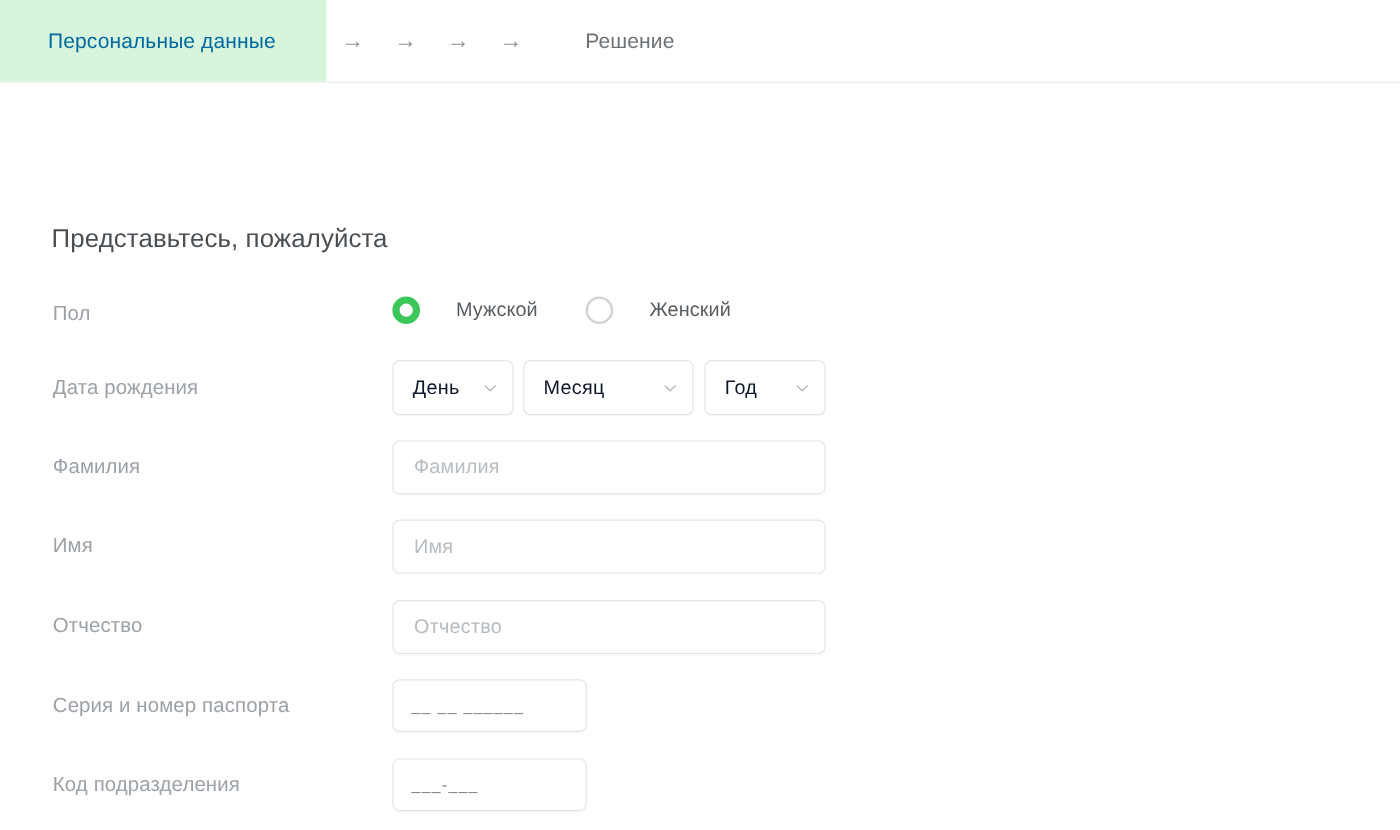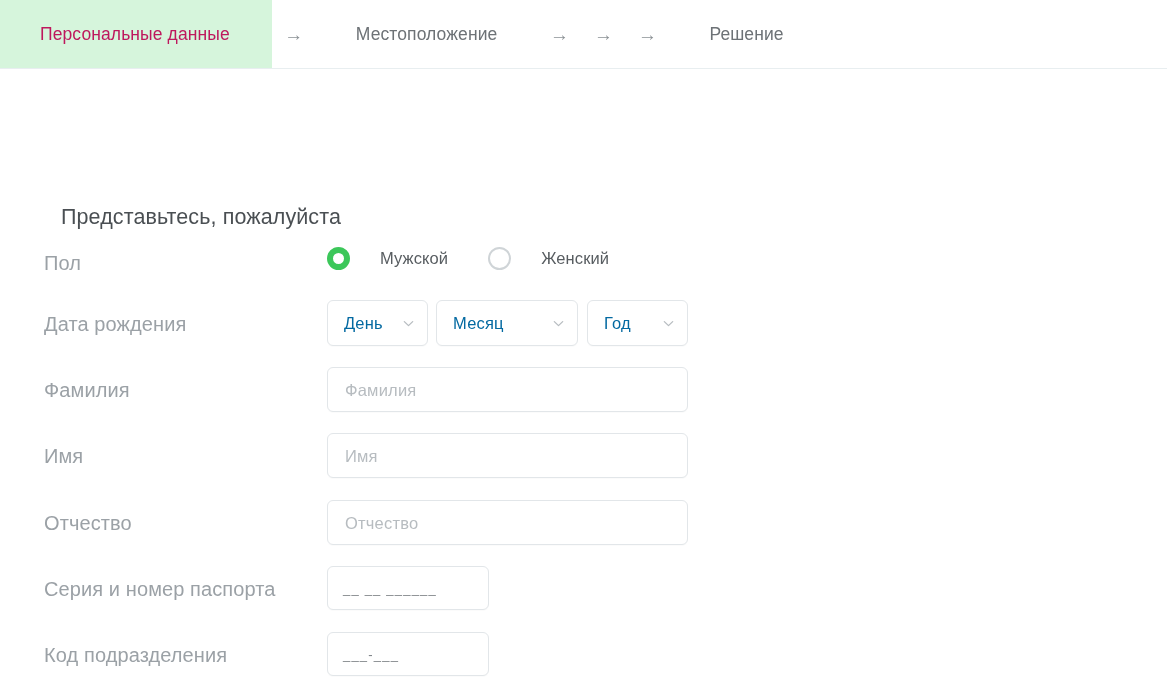--- a/index.html
+++ b/index.html
@@ -42,21 +42,21 @@
   .step-label {
     display: flex;
     align-items: center;
     height: 68px;
     padding: 0 40px;
   }
   .step.active {
     background: #d6f5dc;
   }
   .step.active .step-label {
-    color: #be185d;
+    color: #0369a1;
     padding: 0 42px 0 40px;
   }
   .step-arrow {
     display: flex;
     align-items: center;
     justify-content: center;
     height: 68px;
     width: 44px;
     color: #8b9195;
     font-size: 19px;
@@ -69,33 +69,33 @@
     padding: 0;
   }
   #page-title {
     position: absolute;
     left: 43px;
     top: 118px;
     font-size: 21.5px;
     color: #4a4f53;
     font-weight: normal;
     letter-spacing: 0.1px;
-    margin: 18px;
+    margin: 0;
   }
 
   .form-row {
     position: absolute;
     left: 0;
     width: 100%;
     height: 0;
   }
   .row-label {
     position: absolute;
     left: 44px;
-    font-size: 20px;
+    font-size: 17px;
     color: #9ba1a6;
     letter-spacing: 0.1px;
     white-space: nowrap;
   }
 
   
   .radio-group {
     position: absolute;
     left: 327px;
     display: flex;
@@ -161,21 +161,21 @@
     border: 1px solid #e2e6e9;
     border-radius: 6px;
     box-shadow: 0 1px 1px rgba(0,0,0,0.02);
     display: flex;
     align-items: center;
     justify-content: space-between;
     padding: 0 12px 0 16px;
   }
   .selectbox .sel-val {
     font-size: 16.5px;
-    color: #0369a1;
+    color: #0f172a;
     letter-spacing: 0.2px;
     white-space: nowrap;
   }
   .chevron {
     display: inline-block;
     width: 13px;
     height: 13px;
     flex: none;
     margin-left: 8px;
   }
@@ -185,23 +185,20 @@
 <body>
 
 <div id="stepper">
   <div id="stepper-track">
 
     <div class="step active">
       <span class="step-label">Персональные данные</span>
     </div>
     <div class="step-arrow">→</div>
 
-    <div class="step">
-      <span class="step-label">Местоположение</span>
-    </div>
     <div class="step-arrow">→</div>
 
     <div class="step-arrow">→</div>
 
     <div class="step-arrow">→</div>
 
     <div class="step">
       <span class="step-label">Решение</span>
     </div>
 

